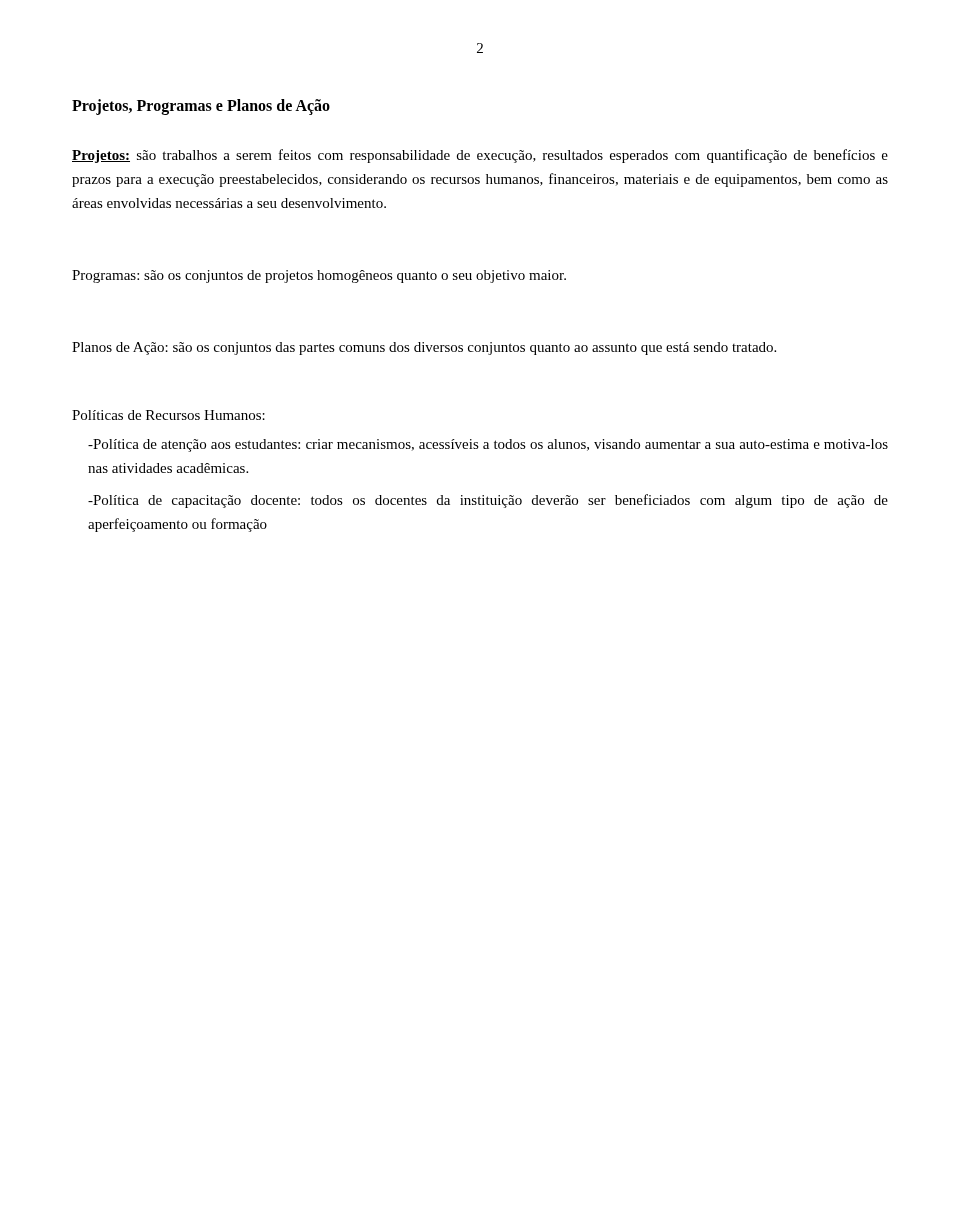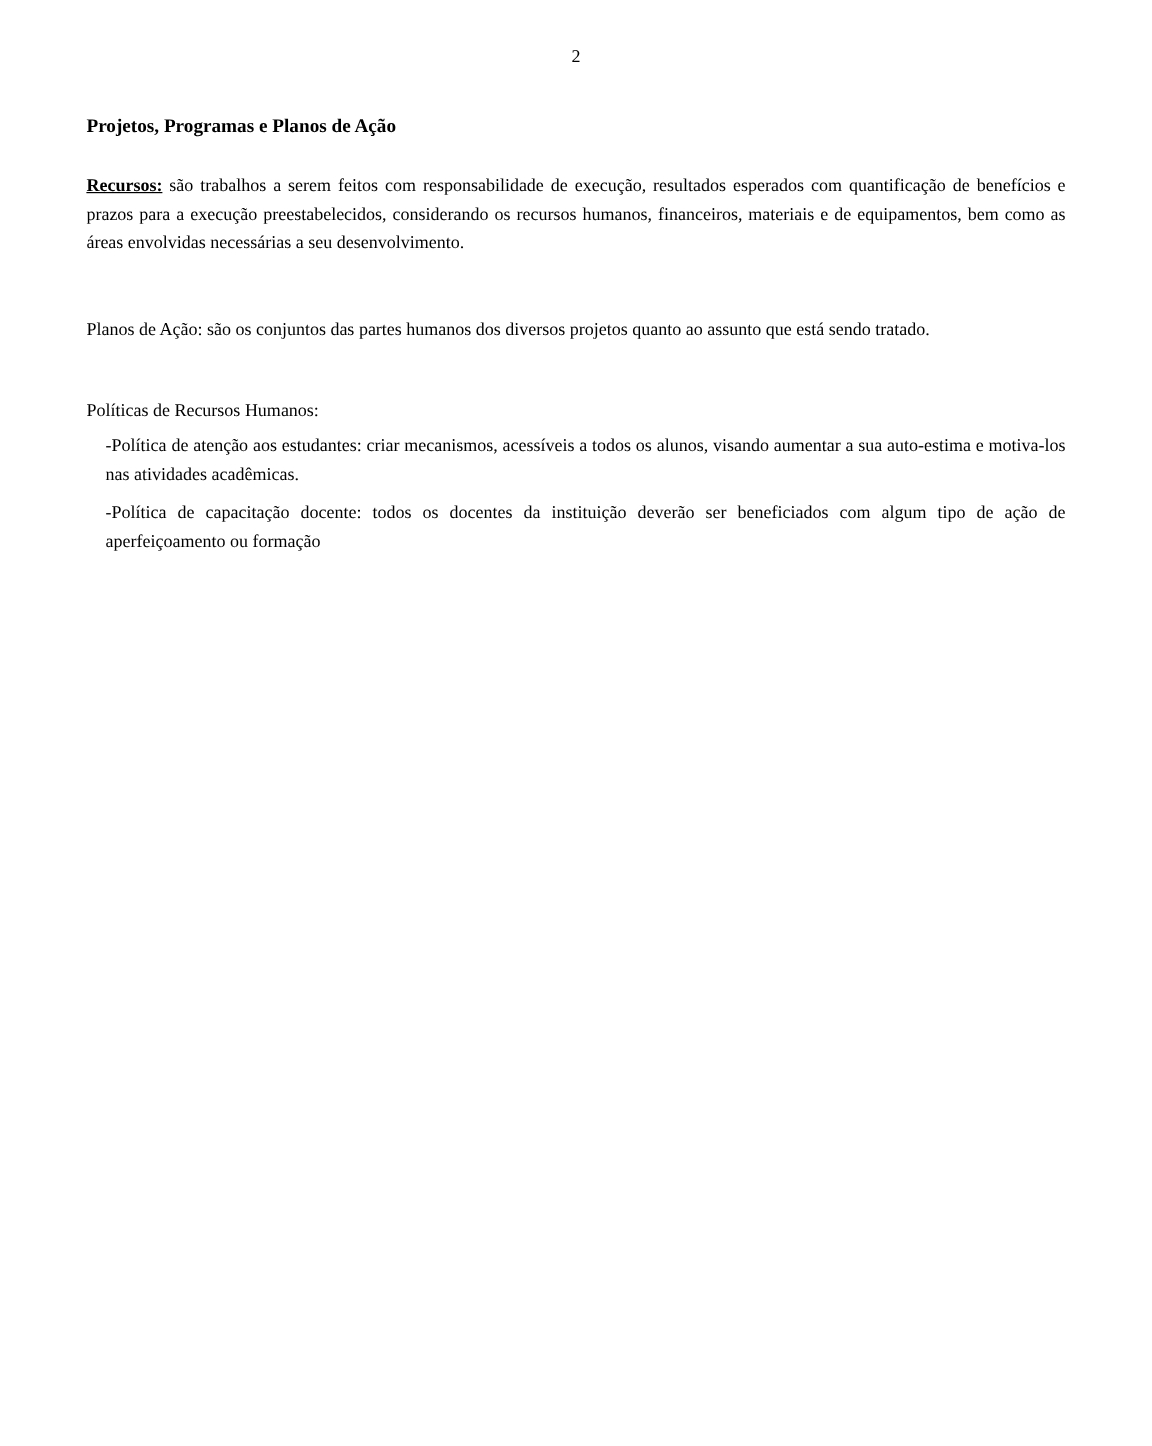--- a/index.html
+++ b/index.html
@@ -99,27 +99,30 @@
 
 <div class="page">
 
   <div class="page-number">2</div>
 
 
   <div class="section-gap">
     <div class="section-title">Projetos, Programas e Planos de Ação</div>
 
     <div class="definition-block">
-      <span class="term">Recursos:</span><span> são trabalhos a serem feitos com responsabilidade de execução, resultados esperados com quantificação de benefícios e prazos para a execução preestabelecidos, considerando os recursos humanos, financeiros, materiais e de equipamentos, bem como as áreas envolvidas necessárias a seu desenvolvimento.</span>
+      <span class="term">Projetos:</span><span> são trabalhos a serem feitos com responsabilidade de execução, resultados esperados com quantificação de benefícios e prazos para a execução preestabelecidos, considerando os recursos humanos, financeiros, materiais e de equipamentos, bem como as áreas envolvidas necessárias a seu desenvolvimento.</span>
     </div>
   </div>
 
+  <div class="programas-block section-gap">
+    <span class="term">Programas:</span><span> são os conjuntos de projetos homogêneos quanto o seu objetivo maior.</span>
+  </div>
 
   <div class="planos-block section-gap">
-    <span class="term">Planos de Ação:</span><span> são os conjuntos das partes humanos dos diversos projetos quanto ao assunto que está sendo tratado.</span>
+    <span class="term">Planos de Ação:</span><span> são os conjuntos das partes comuns dos diversos conjuntos quanto ao assunto que está sendo tratado.</span>
   </div>
 
   <div class="politicas-section">
     <div class="politicas-title">Políticas de Recursos Humanos:</div>
     <div class="politica-item">-Política de atenção aos estudantes: criar mecanismos, acessíveis a todos os alunos, visando aumentar a sua auto-estima e motiva-los nas atividades acadêmicas.</div>
     <div class="politica-item">-Política de capacitação docente: todos os docentes da instituição deverão ser beneficiados com algum tipo de ação de aperfeiçoamento ou formação</div>
   </div>
 
 </div>
 

